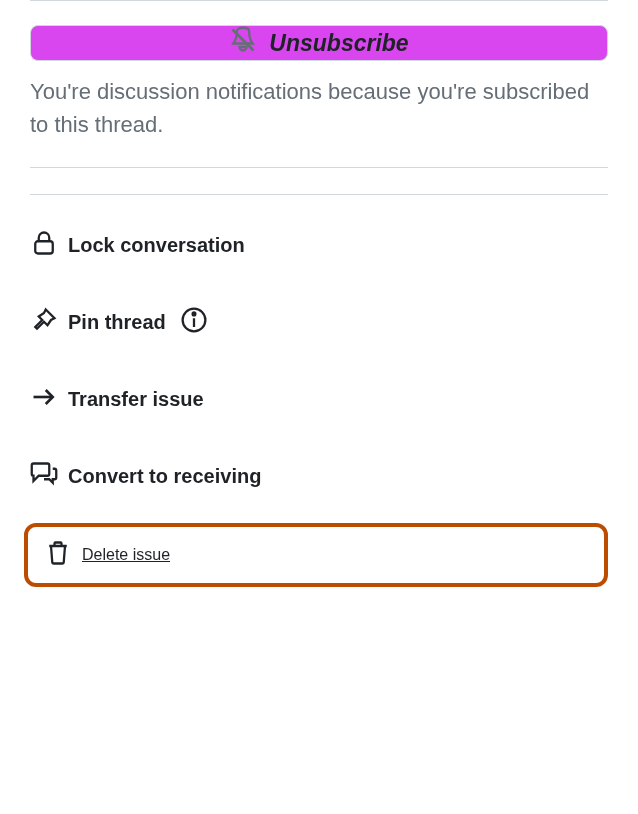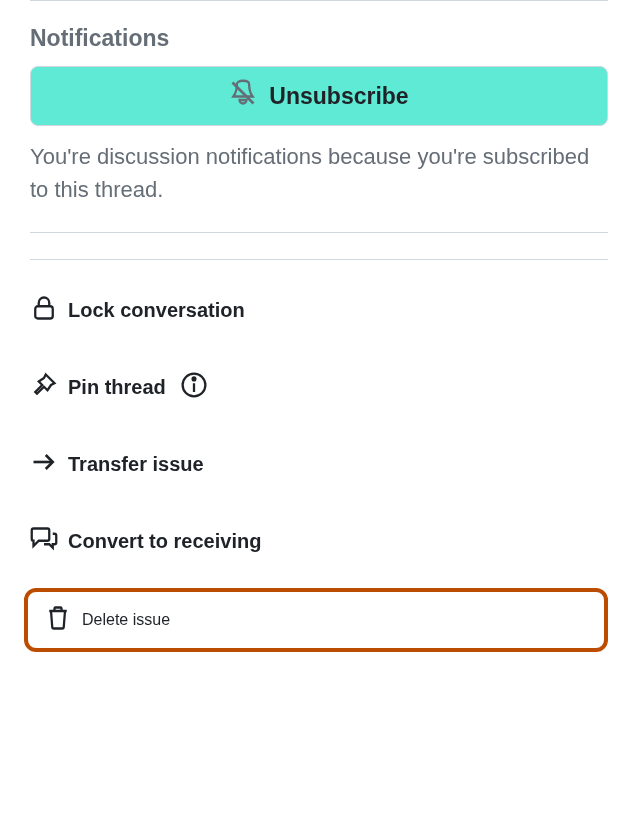--- a/index.html
+++ b/index.html
@@ -27,29 +27,29 @@
       font-weight: 600;
       color: #656d76;
       margin-bottom: 14px;
     }
     .unsubscribe-btn {
       width: 100%;
       display: flex;
       align-items: center;
       justify-content: center;
       gap: 12px;
-      padding: 12px;
-      background: #5eead4;
+      background: #d946ef;
       border: 1px solid #d0d7de;
       border-radius: 8px;
       cursor: pointer;
       font-size: 23px;
       font-weight: 600;
       color: #1f2328;
       margin-bottom: 14px;
+      font-style: italic;
     }
     .unsubscribe-btn svg {
       width: 28px;
       height: 28px;
     }
     .note {
       font-size: 22px;
       color: #656d76;
       line-height: 1.5;
     }
@@ -107,30 +107,30 @@
     }
     .delete-highlight {
       border: 4px solid #bc4c00;
       border-radius: 12px;
       padding: 12px 16px;
       display: inline-flex;
       align-items: center;
       gap: 10px;
       margin-left: -6px;
       margin-top: -8px;
+      text-decoration: underline;
     }
   </style>
 </head>
 <body>
 
 <div class="container">
   <div class="top-divider"></div>
 
   <div>
-    <div class="section-heading">Notifications</div>
 
     <button class="unsubscribe-btn">
       <span>
         <svg viewBox="0 0 16 16" fill="#656d76">
           <path d="M4.5 3C4.5 2 5.5 1 8 1s3.5 1 3.5 2c0 3 .5 5 2 7H2.5c1.5-2 2-4 2-7z M6 12h4a2 2 0 01-4 0z" fill="none" stroke="#656d76" stroke-width="1.3"></path>
           <line x1="2" y1="2" x2="14" y2="14" stroke="#656d76" stroke-width="1.5"></line>
         </svg>
       </span>
       <span>Unsubscribe</span>
     </button>

